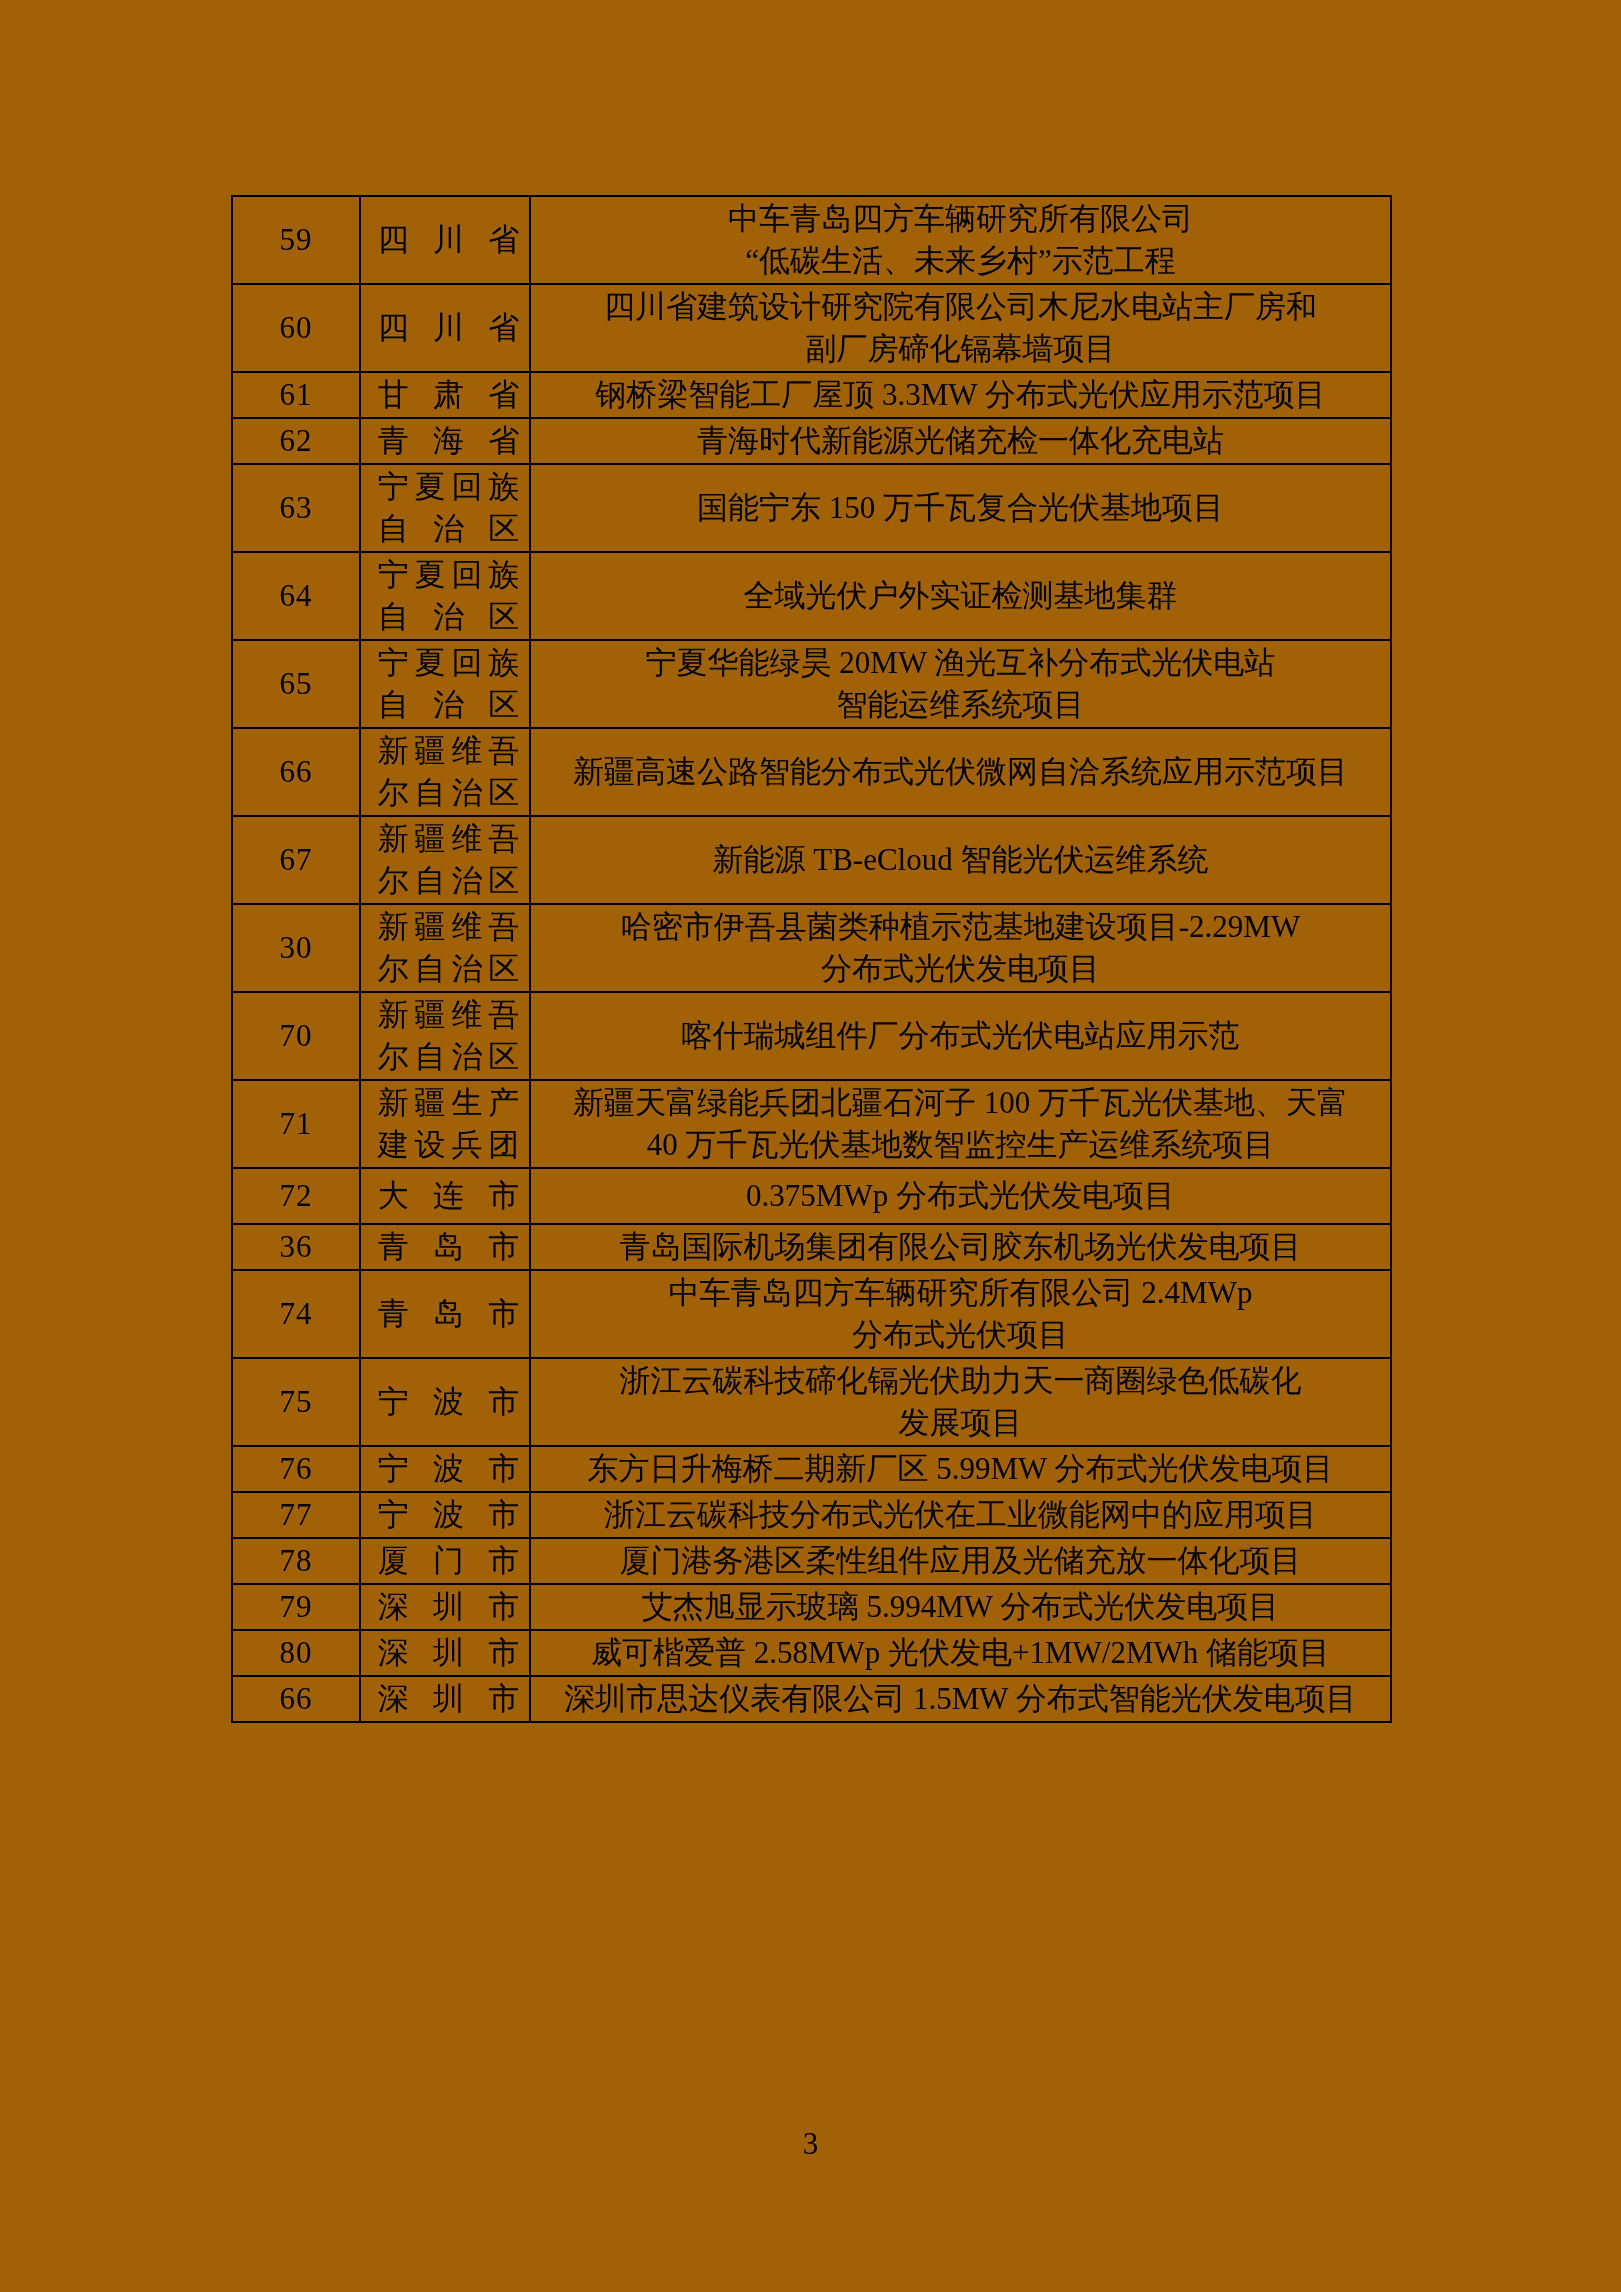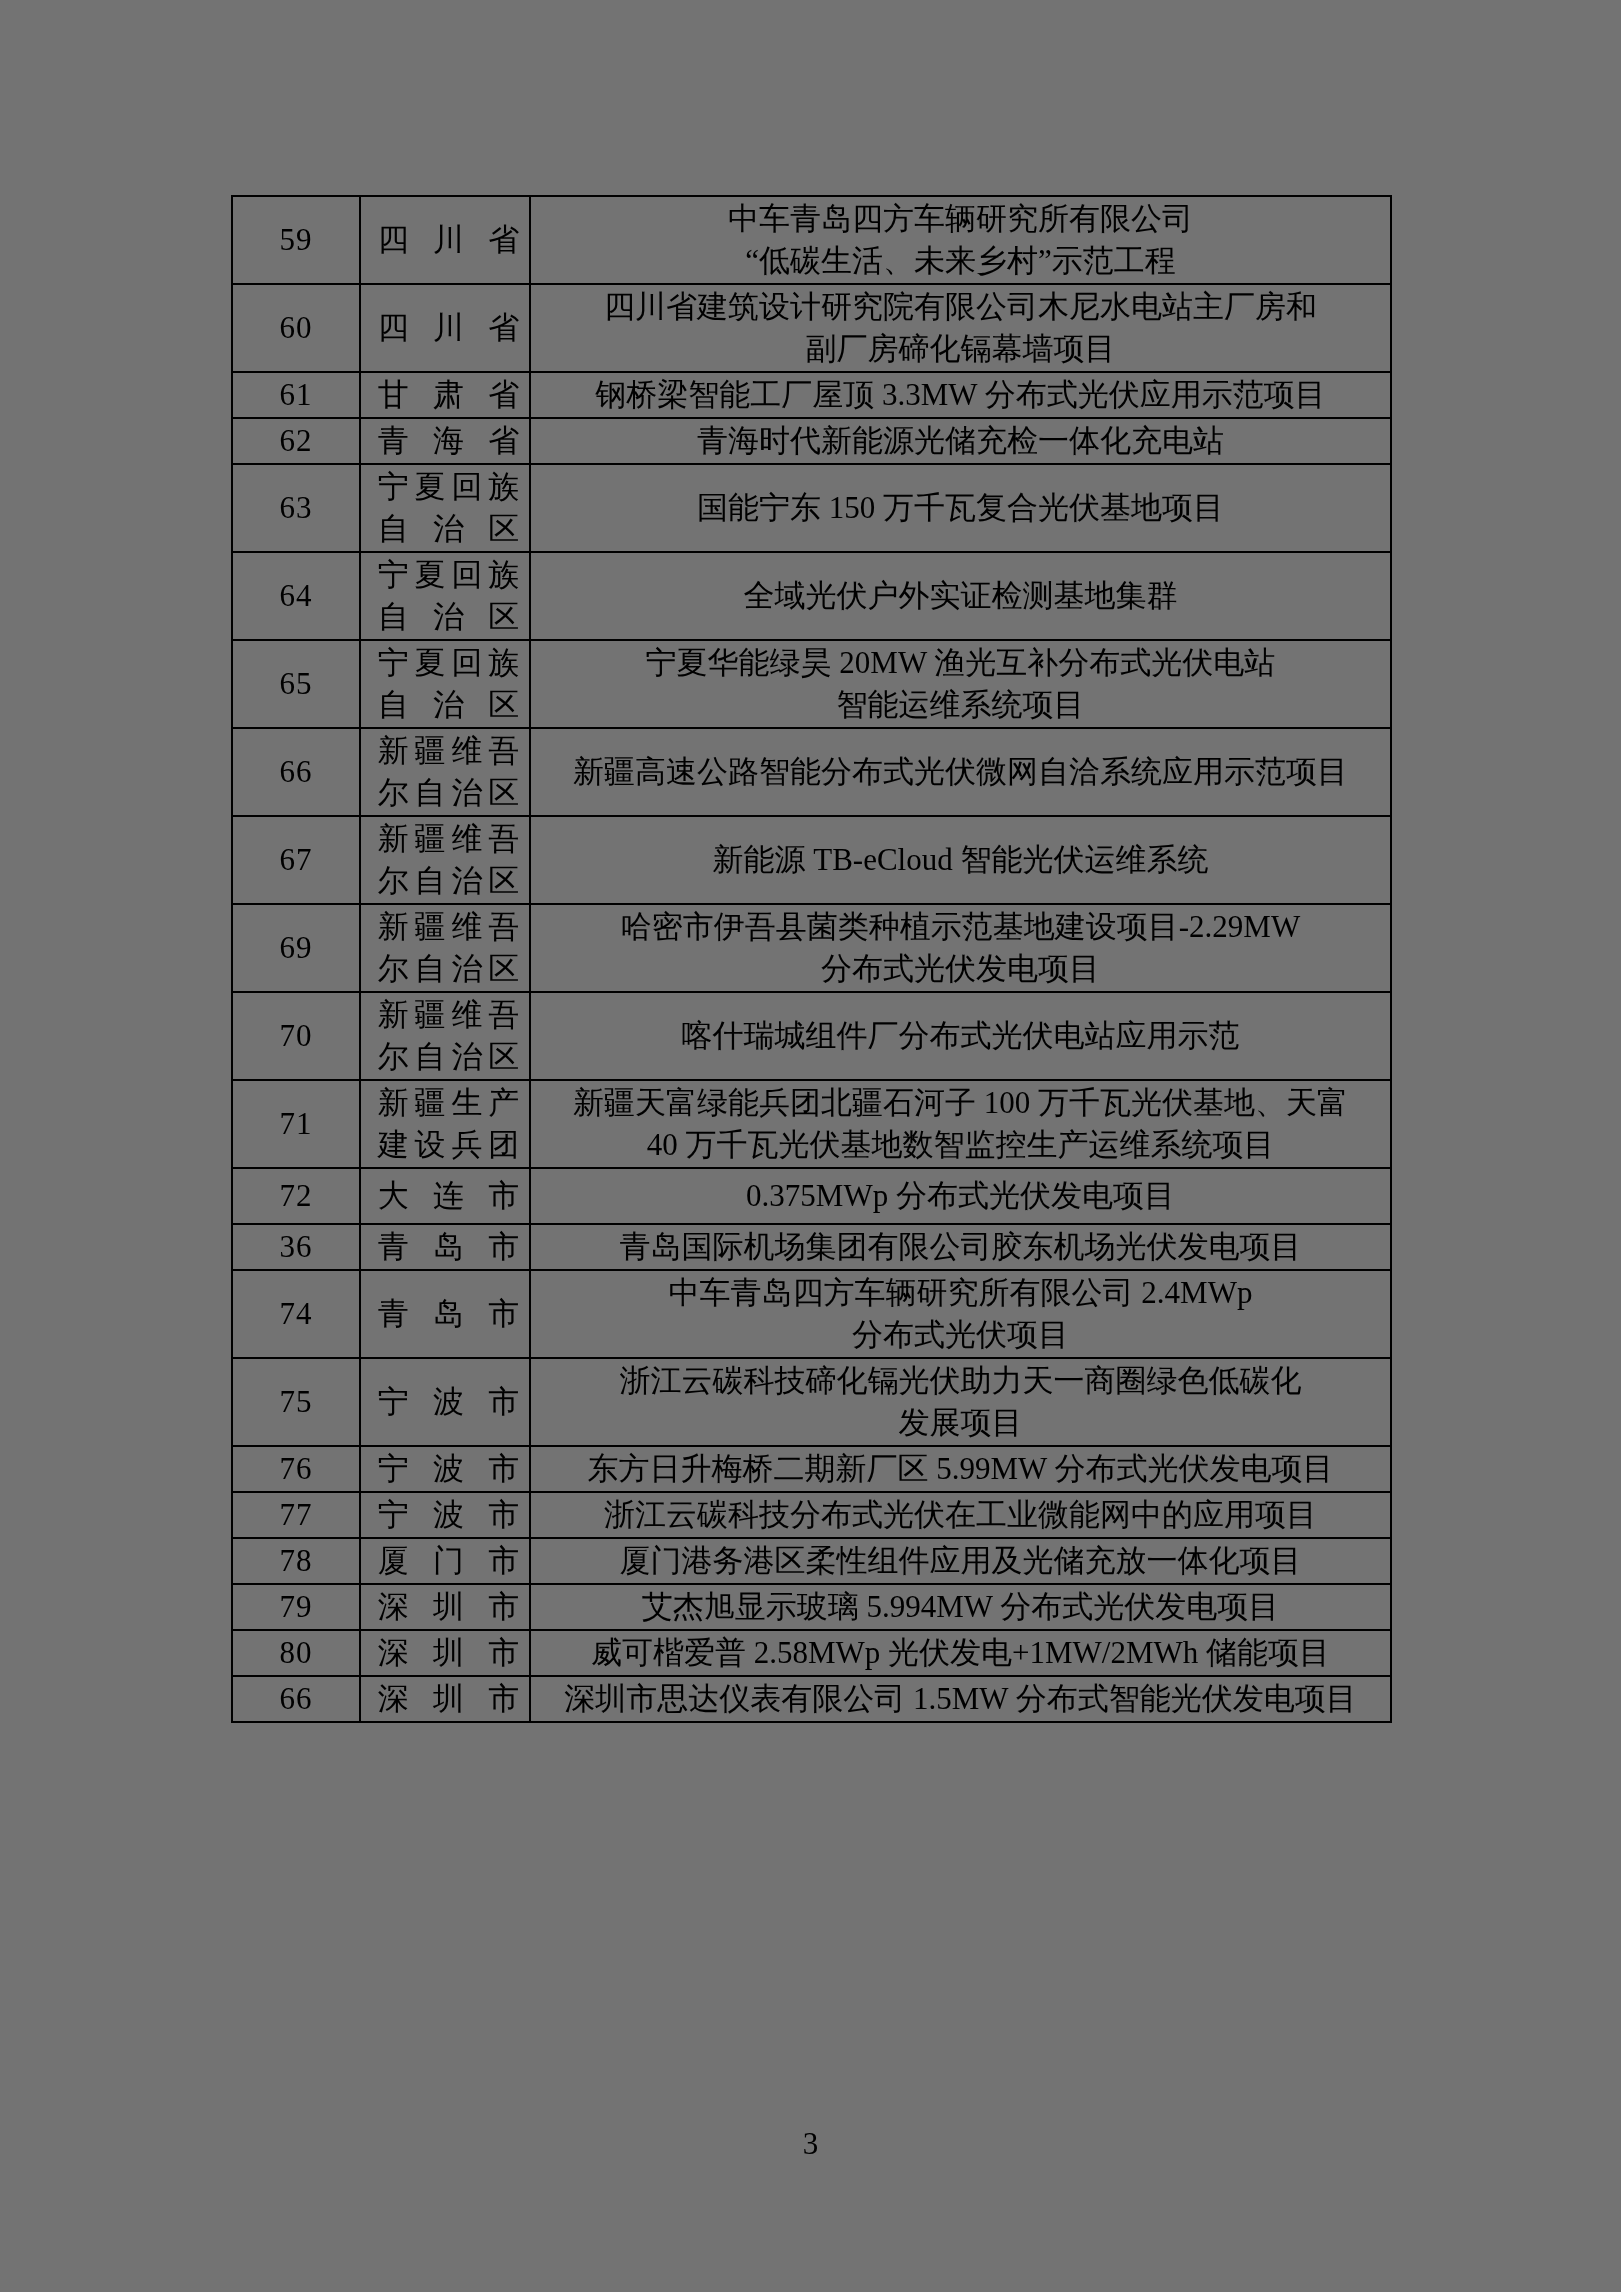--- a/index.html
+++ b/index.html
@@ -6,21 +6,21 @@
   html, body { background: #ffffff; }
   body {
     width: 1621px; height: 2293px;
     position: relative;
     font-family: "Liberation Serif", "DejaVu Serif", serif;
     color: #000000;
   }
   .page {
     position: absolute; left: 0; top: 0;
     width: 1621px; height: 2293px;
-    background: #737373;
+    background: #a16207;
     overflow: hidden;
   }
   table.projects-table {
     position: absolute;
     left: 231px; top: 195px;
     width: 1159px;
     border-collapse: collapse;
     table-layout: fixed;
   }
   td {
@@ -151,21 +151,21 @@
     <td class="num-cell">67</td>
     <td class="province-cell">
             <span class="cell-line">新疆维吾</span>
             <span class="cell-line">尔自治区</span>
           </td>
     <td class="project-cell">
             <span class="cell-line">新能源 TB-eCloud 智能光伏运维系统</span>
           </td>
   </tr>
         <tr>
-    <td class="num-cell">69</td>
+    <td class="num-cell">30</td>
     <td class="province-cell">
             <span class="cell-line">新疆维吾</span>
             <span class="cell-line">尔自治区</span>
           </td>
     <td class="project-cell">
             <span class="cell-line">哈密市伊吾县菌类种植示范基地建设项目-2.29MW</span>
             <span class="cell-line">分布式光伏发电项目</span>
           </td>
   </tr>
         <tr>

